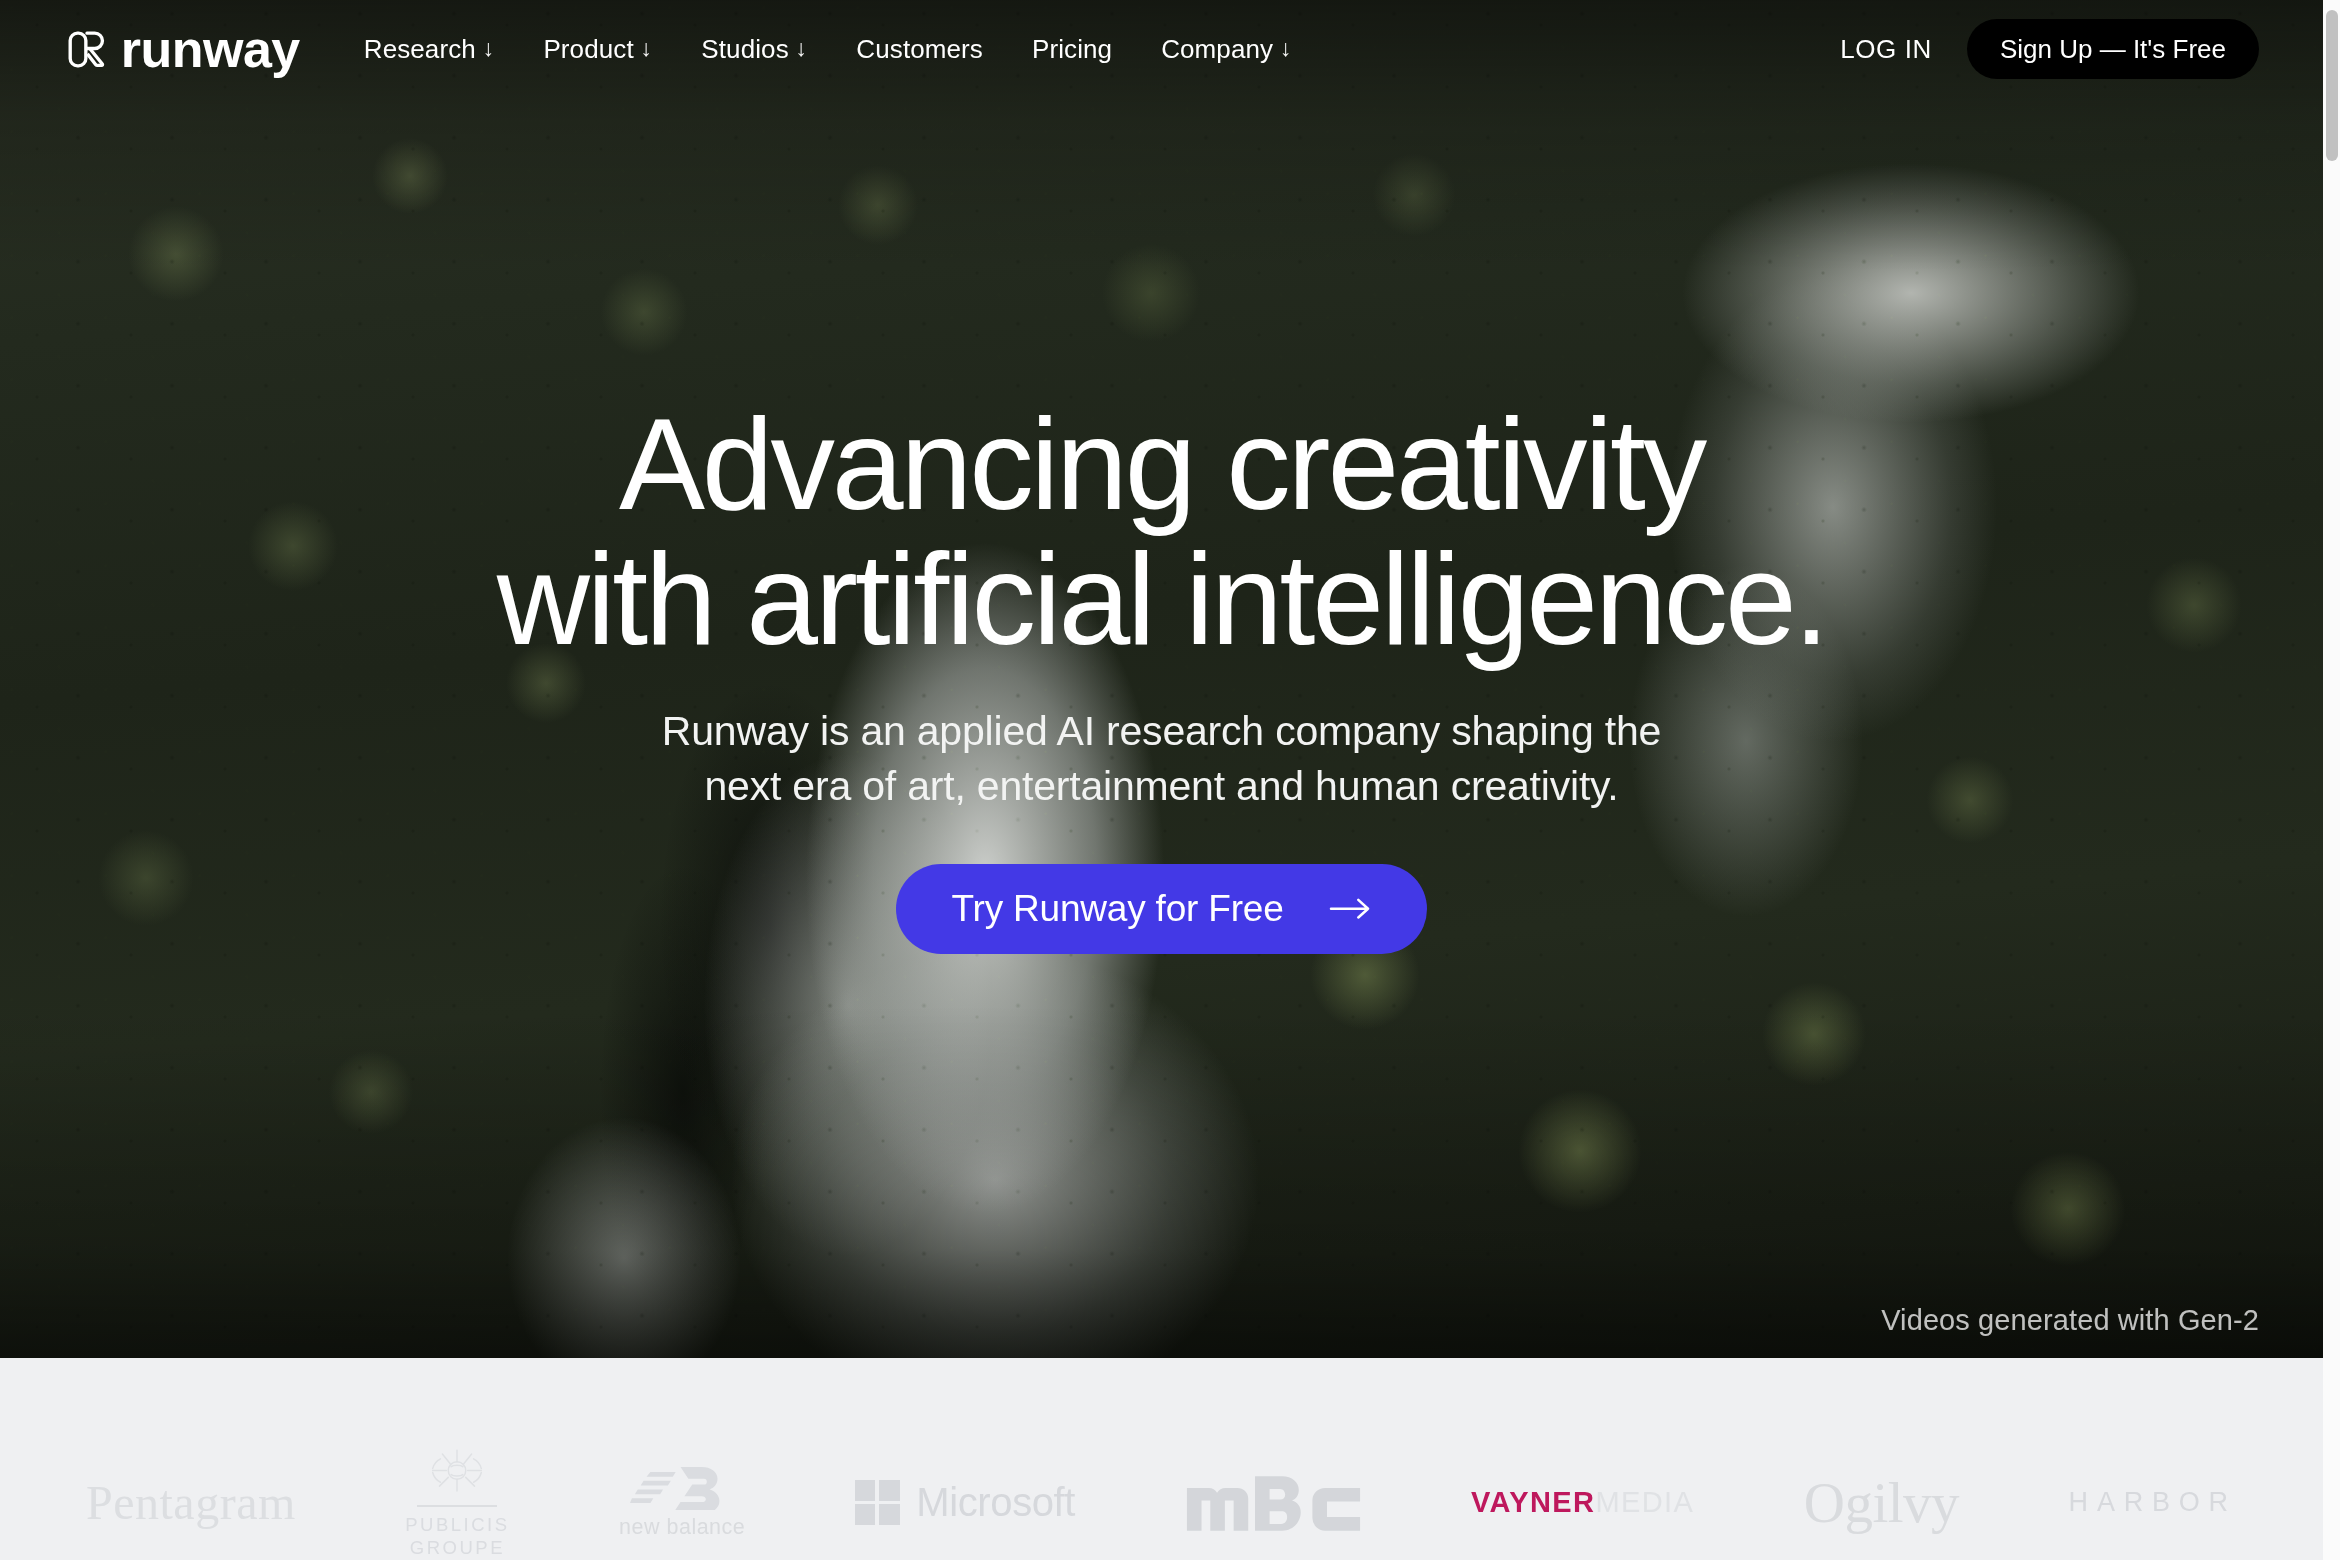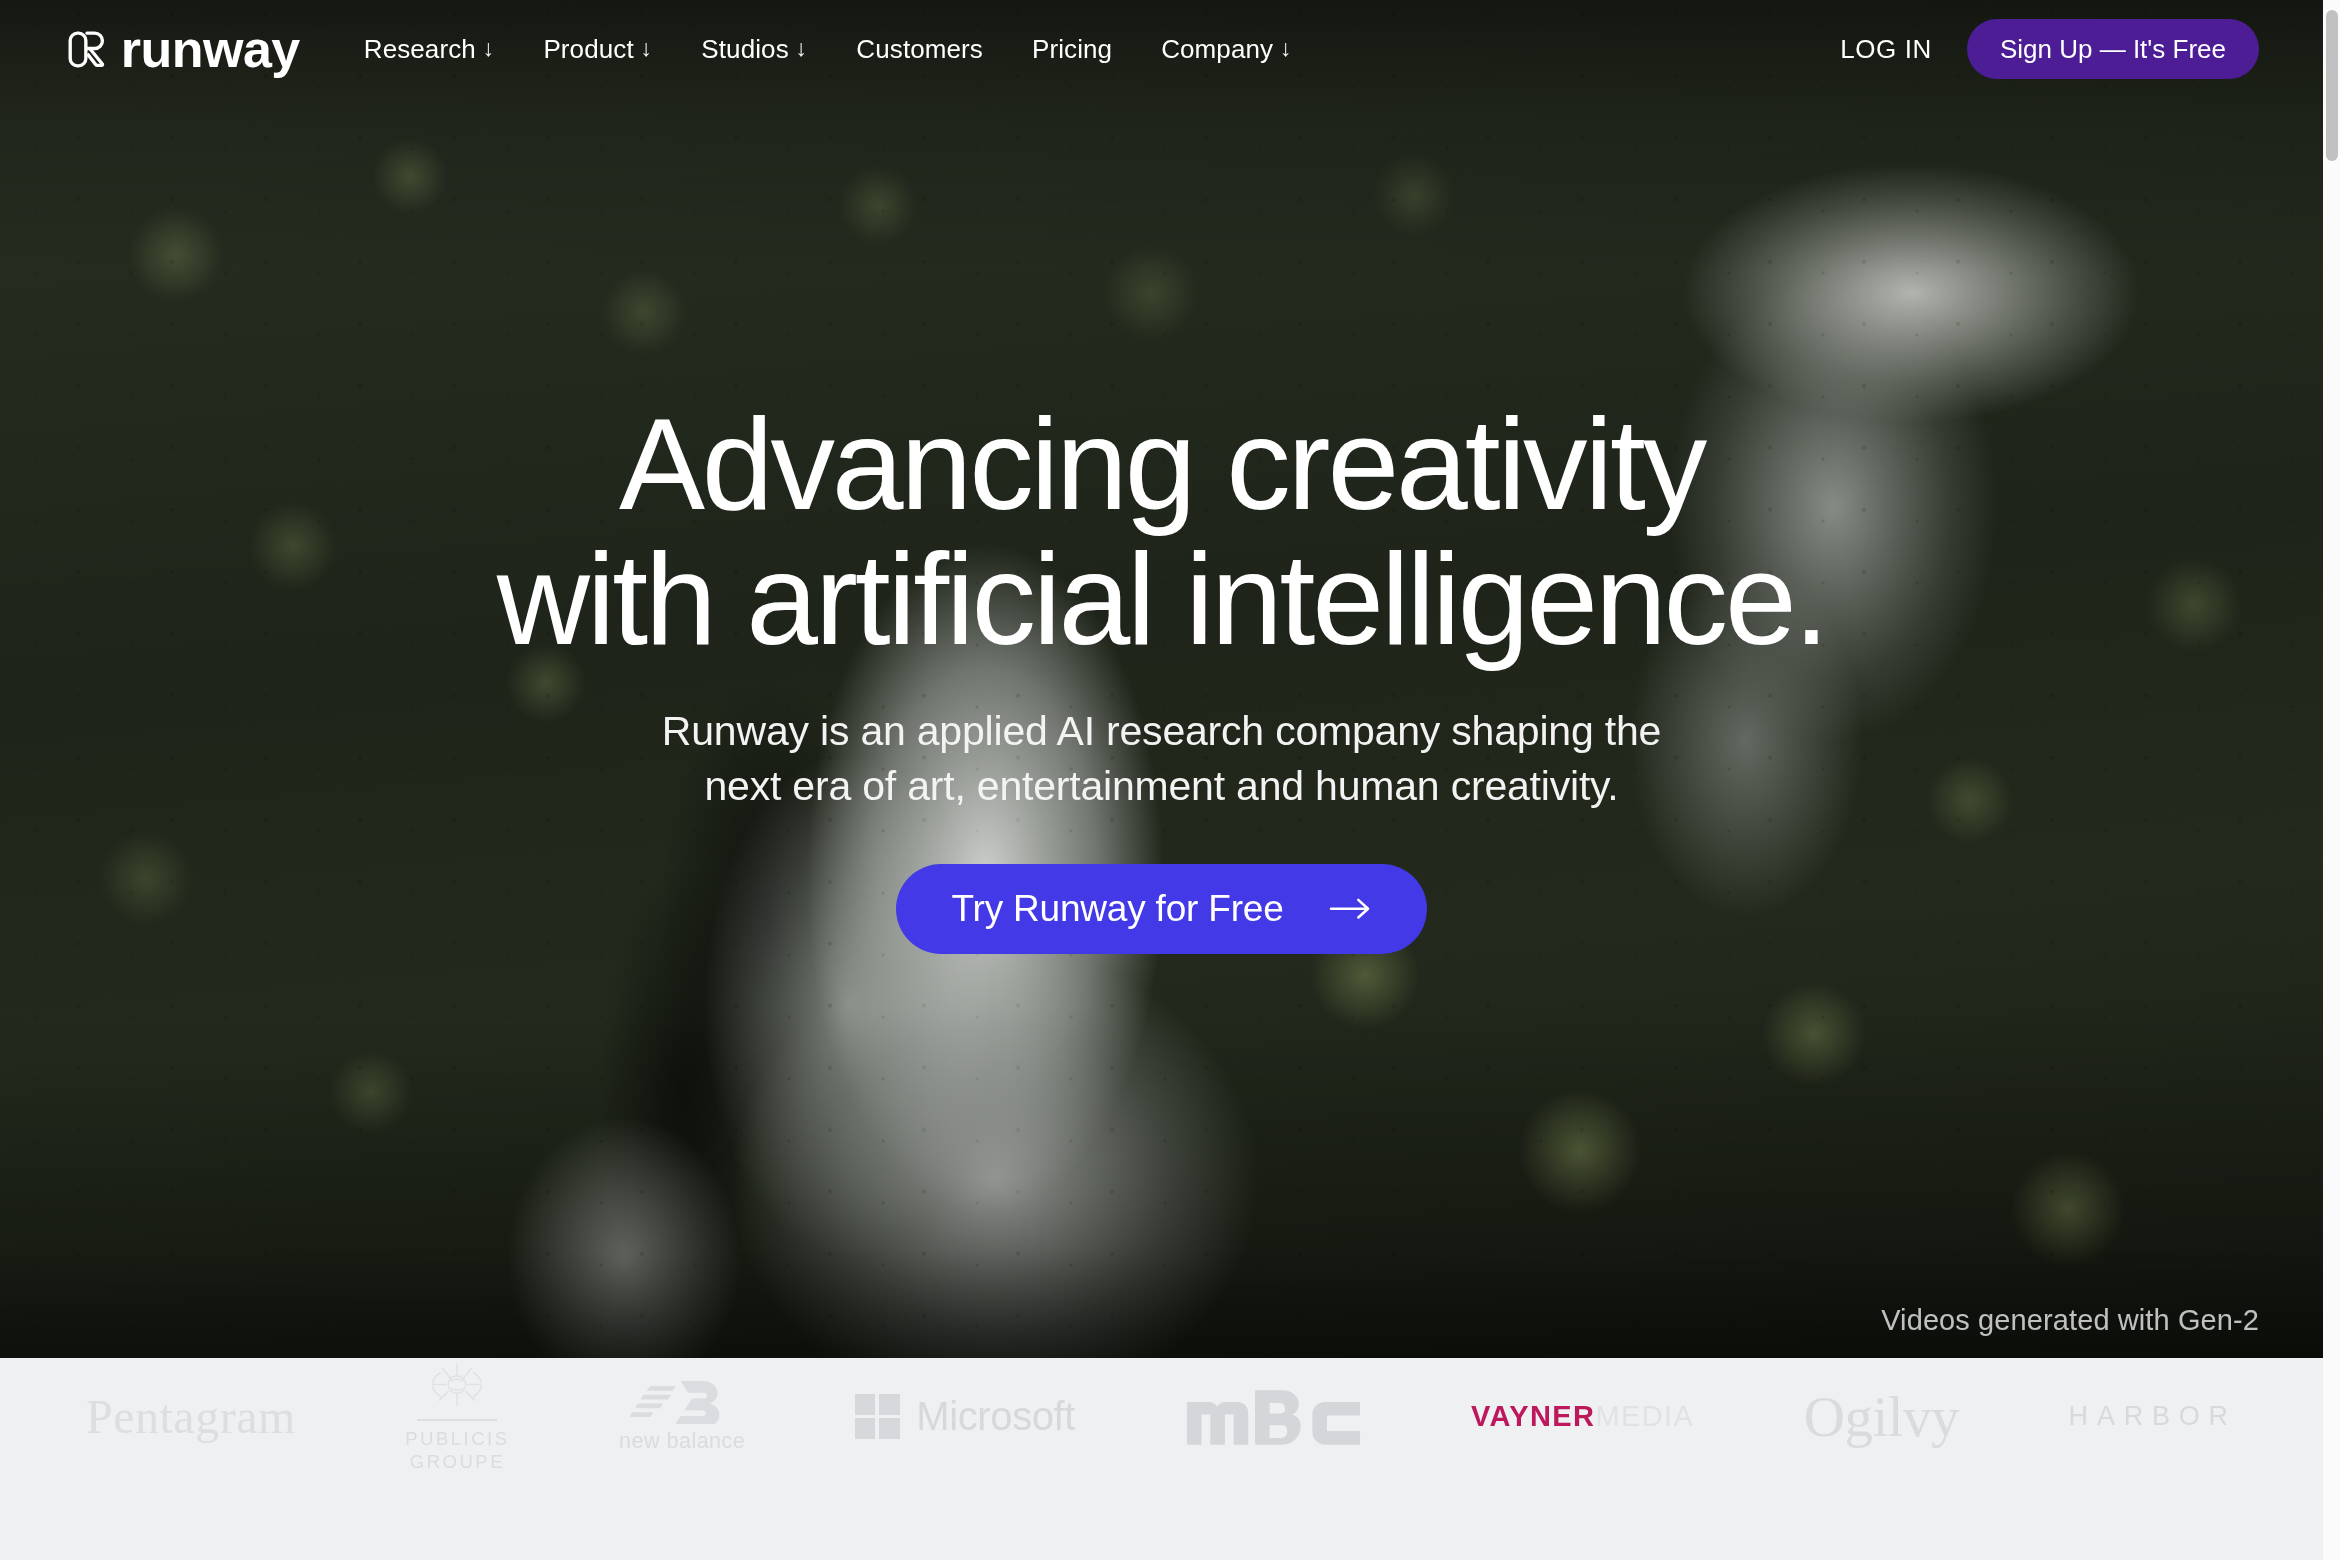--- a/index.html
+++ b/index.html
@@ -81,21 +81,21 @@
   .nav-links{ display:flex; align-items:center; gap:49px; margin-left:64px; }
   .nav-link{
     font-size:26px; color:#fff; letter-spacing:0.1px; white-space:nowrap;
     display:flex; align-items:center; gap:6.8px; cursor:pointer;
   }
   .nav-arrow{ font-size:23.4px; line-height:1; opacity:.95; }
 
   .nav-right{ display:flex; align-items:center; gap:35px; margin-left:auto; margin-right:64px; }
   .login{ font-size:26px; color:#fff; letter-spacing:0.6px; cursor:pointer; white-space:nowrap; }
   .signup{
-    background:#4c1d95; color:#fff; font-size:26px; border:none; border-radius:974px;
+    background:#000000; color:#fff; font-size:26px; border:none; border-radius:974px;
     padding:0 33px; height:60px; display:flex; align-items:center; cursor:pointer; white-space:nowrap;
   }
 
   
   .hero-copy{
     position:absolute; left:0; top:0; width:2323px; height:1358px;
     display:flex; flex-direction:column; align-items:center; justify-content:center;
     z-index:15; padding-bottom:7.8px;
   }
   .headline{
@@ -115,21 +115,21 @@
   .cta-arrow{ display:block; width:43px; height:23.4px; }
 
   .credit{
     position:absolute; right:64px; bottom:21.5px; z-index:15;
     color:rgba(255,255,255,.74); font-size:29px; letter-spacing:0.1px;
   }
 
   
   .logos{
     position:absolute; left:0; top:1358px; width:2323px; height:203px;
-    background:#eff0f2; display:flex; align-items:flex-start; justify-content:space-between;
+    background:#eff0f2; display:flex; align-items:flex-end; justify-content:space-between;
     padding:0 86px;
   }
   .logo-item{ display:flex; align-items:center; justify-content:center; height:117px; }
   .logo-pentagram{ font-family:"Liberation Serif", serif; font-size:48px; color:#dcdee1; letter-spacing:0.5px; }
   .logo-publicis{ display:flex; flex-direction:column; align-items:center; gap:2.9px; }
   .publicis-crest{ width:72px; height:55px; display:block; }
   .publicis-rule{ width:80px; height:2px; background:#dcdee1; margin:2px 0 2.9px; }
   .publicis-txt{ font-size:18.5px; letter-spacing:2.5px; color:#dadce0; line-height:1.28; text-align:center; }
   .logo-nb{ display:flex; flex-direction:column; align-items:center; gap:5.9px; }
   .nb-mark{ width:105px; height:45px; display:block; }

